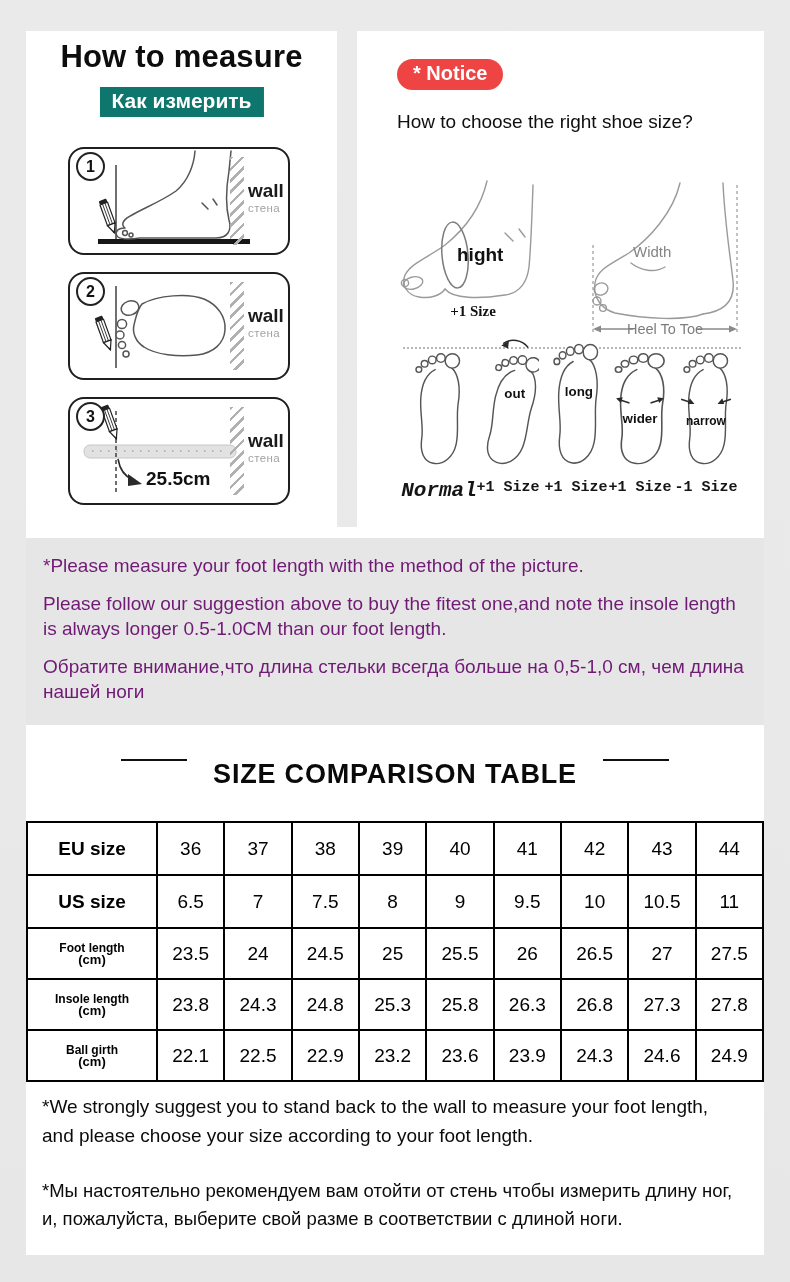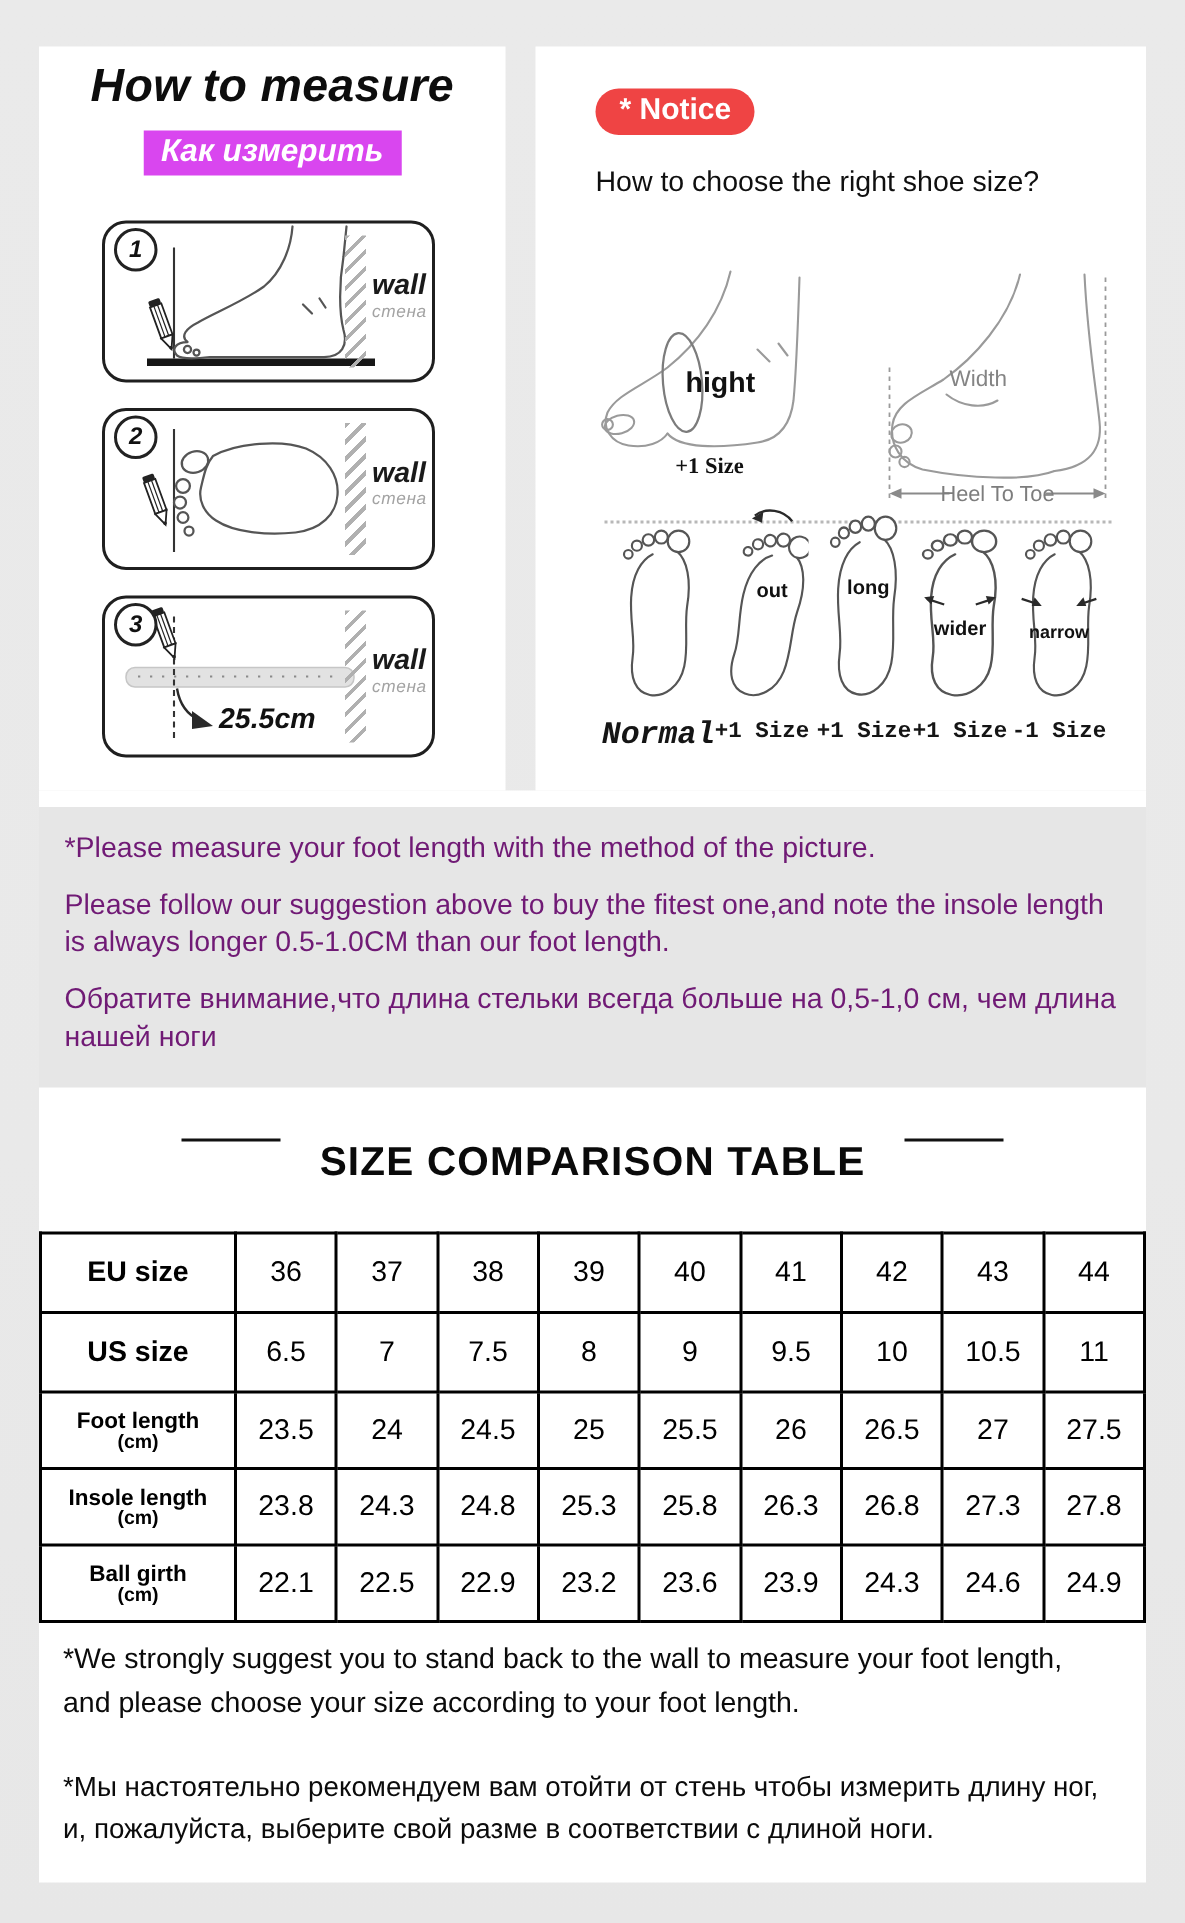--- a/index.html
+++ b/index.html
@@ -1,28 +1,28 @@
 <!DOCTYPE html>
 <html><head>
 <meta charset="utf-8">
 <style>
   html,body{margin:0;padding:0;background:#e9e9e9;}
   .page{position:relative;width:790px;height:1282px;margin:0 auto;overflow:hidden;
         background:linear-gradient(180deg,#eaeaea 0%,#e9e9e9 60%,#e7e7e7 100%);
         font-family:"Liberation Sans",sans-serif;color:#111;}
   .card{position:absolute;background:#ffffff;}
-  .card-measure{left:26px;top:31px;width:311px;height:496px;font-style:italic;}
+  .card-measure{left:26px;top:31px;width:311px;height:496px;}
   .card-notice{left:357px;top:31px;width:407px;height:496px;}
   .panel-lower{left:26px;top:527px;width:738px;height:728px;background:#fff;}
 
   
   .m-title{position:absolute;top:8px;left:0;width:100%;text-align:center;
            font-size:31px;font-weight:700;letter-spacing:.2px;color:#0d0d0d;}
   .m-badge{position:absolute;top:56px;left:50%;transform:translateX(-50%);
-           background:#d946ef;color:#fff;font-size:21px;font-weight:700;
+           background:#0f766e;color:#fff;font-size:21px;font-weight:700;
            padding:2px 12px 4px;white-space:nowrap;}
   .step{position:absolute;left:42px;width:222px;height:108px;border:2px solid #1f1f1f;
         border-radius:16px;background:#fff;box-sizing:border-box;}
   .step svg{position:absolute;left:0;top:0;}
   .step-num{position:absolute;left:6px;top:3px;width:25px;height:25px;border:2px solid #222;
             border-radius:50%;display:flex;align-items:center;justify-content:center;
             font-size:16px;font-weight:700;background:#fff;z-index:2;}
   .wall-stripe{position:absolute;right:44px;top:8px;width:14px;height:88px;
                background:repeating-linear-gradient(135deg,#b0b0b0 0 2.5px,transparent 2.5px 8px);}
   .wall-tag{position:absolute;left:178px;top:32px;line-height:1.05;}
@@ -58,21 +58,21 @@
   .sct .line{width:66px;height:2px;background:#111;}
   .sct .txt{font-size:27px;font-weight:800;letter-spacing:.8px;color:#0a0a0a;white-space:nowrap;}
   table.size{position:absolute;left:0;top:294px;width:738px;border-collapse:collapse;
              table-layout:fixed;border-radius:25px;}
   table.size td{border:2px solid #000;text-align:center;vertical-align:middle;
                 font-size:19px;color:#000;padding:0;}
   table.size tr:nth-child(-n+2) td{height:51px;}
   table.size tr:nth-child(n+3) td{height:49px;}
   td.row-label{width:128px;font-weight:700;font-size:20px;}
   td.row-label .lab-main{display:block;}
-  td.row-label.has-sub .lab-main{font-size:15px;}
+  td.row-label.has-sub .lab-main{font-size:12px;}
   td.row-label .lab-sub{display:block;font-size:13px;font-weight:700;margin-top:-3px;}
   .fn{position:absolute;left:16px;width:706px;white-space:pre-line;line-height:1.5;color:#0b0b0b;}
   .fn-en{top:566px;font-size:19px;}
   .fn-ru{top:650px;font-size:18.5px;}
 </style>
 </head>
 <body>
 
 <div class="page">
 

